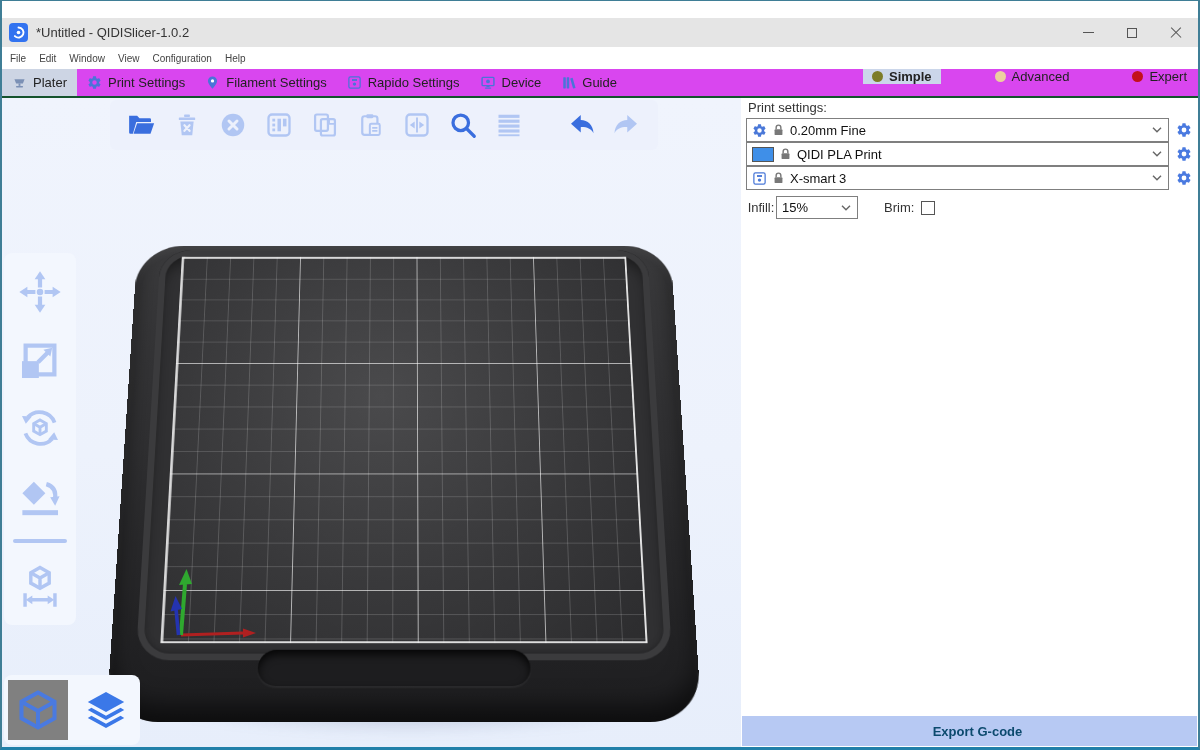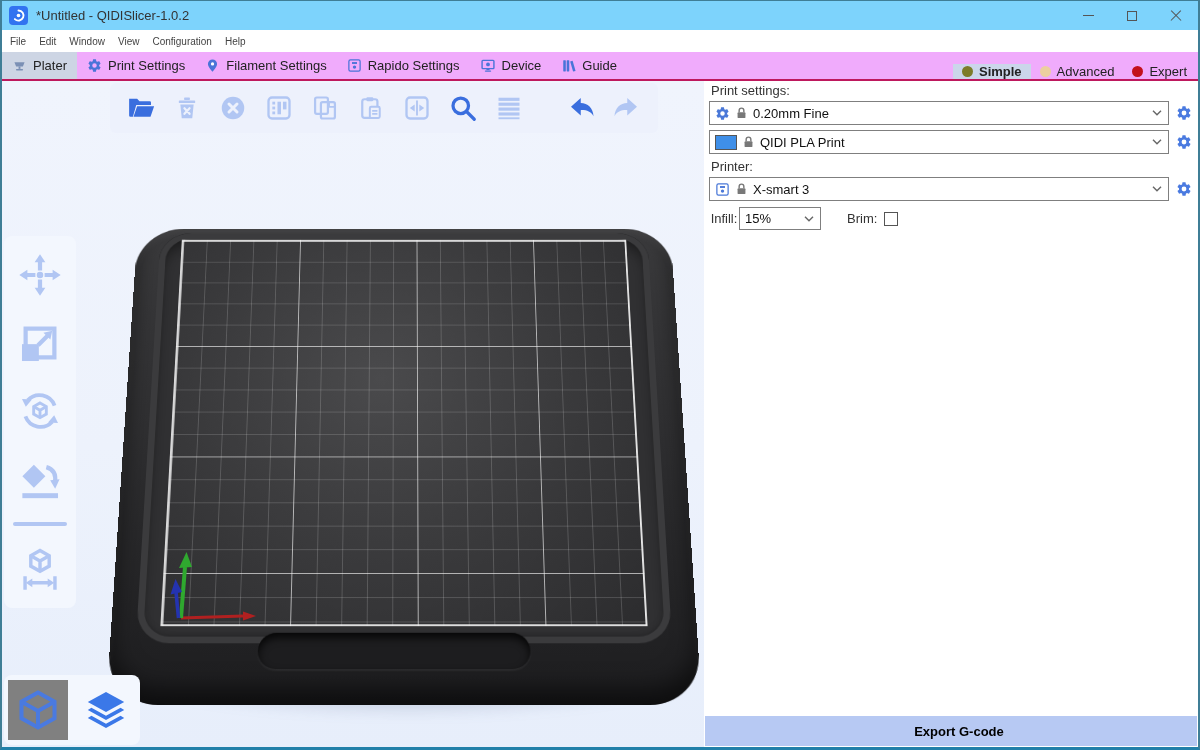--- a/index.html
+++ b/index.html
@@ -2,38 +2,38 @@
 <html><head>
 <meta charset="utf-8">
 <style>
   html,body{margin:0;padding:0;background:#8b9096;}
   *{box-sizing:border-box;}
   .app{position:relative;width:1200px;height:750px;background:#fff;
        border:2px solid #3f7e96;border-top-width:1px;border-bottom:3px solid #2180a9;
        display:flex;flex-direction:column;overflow:hidden;
        font-family:"Liberation Sans",sans-serif;-webkit-font-smoothing:antialiased;}
   
-  .titlebar{height:29px;flex:0 0 auto;display:flex;align-items:center;padding-left:7px;background:#7dd3fc;}
+  .titlebar{height:29px;flex:0 0 auto;display:flex;align-items:center;padding-left:7px;background:#e5e5e5;margin-top:17px;}
   .app-icon{width:19px;height:19px;margin-right:8px;flex:0 0 auto;}
   .title{font-size:13px;color:#333;}
   .win-controls{margin-left:auto;display:flex;height:100%;}
   .wc{width:44px;display:flex;align-items:center;justify-content:center;cursor:default;}
   .g-min{width:11px;height:1px;background:#555;}
   .g-max{width:10px;height:10px;border:1px solid #555;}
   .g-close{position:relative;width:12px;height:12px;}
   .g-close::before,.g-close::after{content:"";position:absolute;left:-1px;top:5px;width:14px;height:1.4px;background:#555;}
   .g-close::before{transform:rotate(45deg);} .g-close::after{transform:rotate(-45deg);}
   
   .menubar{height:22px;flex:0 0 auto;display:flex;align-items:center;padding-left:8px;font-size:10px;color:#444;}
   .menu-item{padding:0 11px 0 0;margin-right:2px;}
   
-  .tabbar{height:29px;flex:0 0 auto;display:flex;align-items:stretch;border-bottom:2px solid #be185d;font-size:13px;color:#222;background:#f0abfc;}
+  .tabbar{height:29px;flex:0 0 auto;display:flex;align-items:stretch;border-bottom:2px solid #14532d;font-size:13px;color:#222;background:#d946ef;}
   .tab{display:flex;align-items:center;gap:6px;padding:0 10px;white-space:nowrap;}
   .tab.active{background:#cdd5e4;}
-  .modes{margin-left:auto;display:flex;align-items:flex-end;padding-right:2px;}
+  .modes{margin-left:auto;display:flex;align-items:flex-start;padding-right:2px;gap:45px;}
   .mode{display:flex;align-items:center;gap:6px;padding:0 9px;white-space:nowrap;}
   .mode.active{background:#cbd6ea;font-weight:bold;}
   .dot{width:11px;height:11px;border-radius:50%;background:#999;}
   
   .main{flex:1;display:flex;min-height:0;}
   .viewport{flex:1;position:relative;overflow:hidden;
             background:linear-gradient(180deg,#f0f4fd 0%,#edf2fc 55%,#e7eefb 100%);}
   
   .top-toolbar{position:absolute;left:108px;top:2px;height:50px;display:flex;align-items:center;
                padding:0 8px;background:#edf1fc;border-radius:6px;}
@@ -67,42 +67,42 @@
     background-image:
       repeating-linear-gradient(to right, rgba(255,255,255,.55) 0 1px, transparent 1px 130px),
       repeating-linear-gradient(to bottom, rgba(255,255,255,.55) 0 1px, transparent 1px 130px),
       repeating-linear-gradient(to right, rgba(255,255,255,.17) 0 1px, transparent 1px 26px),
       repeating-linear-gradient(to bottom, rgba(255,255,255,.17) 0 1px, transparent 1px 26px),
       radial-gradient(ellipse at 45% 38%, #4a4a4c 0%, #39393b 55%, #2c2c2e 100%);}
   .handle{position:absolute;left:150px;right:170px;bottom:37px;height:38px;border-radius:19px;
     background:#1d1d1f;box-shadow:inset 0 5px 9px rgba(0,0,0,.8), 0 2px 2px rgba(255,255,255,.06);}
   .axes{position:absolute;left:145px;top:455px;pointer-events:none;}
   
-  .sidebar{width:494px;flex:0 0 auto;background:#fff;position:relative;padding:2px 6px 0 5px;
+  .sidebar{width:457px;flex:0 0 auto;background:#fff;position:relative;padding:2px 6px 0 5px;
            font-size:13px;color:#333;}
   .s-label{margin:0 0 3px 2px;line-height:15px;}
-  .combo-row{display:flex;align-items:center;gap:6px;margin-bottom:5px;}
+  .combo-row{display:flex;align-items:center;gap:6px;}
   .combo{flex:1;height:24px;border:1px solid #7f7f7f;background:#fff;display:flex;align-items:center;
          gap:6px;padding:0 6px 0 5px;color:#111;min-width:0;}
   .combo .val{white-space:nowrap;overflow:hidden;}
   .combo .sp{flex:1;}
   .mt5{margin-top:5px;}
   .inline-row{display:flex;align-items:center;}
   .inline-row.supports{margin-top:9px;}
   .inline-row.infill{margin-top:6px;}
   .lab-supports{width:58px;}
   .lab-infill{width:30px;text-align:center;}
   .combo.small{height:23px;}
   .combo.supports-combo{padding-left:10px;}
   .combo.infill-combo{flex:0 0 82px;}
   .brim-label{margin-left:26px;}
   .checkbox{width:14px;height:14px;border:1px solid #555;background:#fff;margin-left:7px;}
   .gear-btn{width:17px;height:17px;flex:0 0 auto;display:flex;align-items:center;justify-content:center;}
   .export-btn{position:absolute;left:1px;right:1px;bottom:1px;height:30px;background:#b7c9f3;
-              color:#000000;font-weight:bold;font-size:13px;display:flex;align-items:center;justify-content:center;padding-left:16px;}
+              color:#0c4a6e;font-weight:bold;font-size:13px;display:flex;align-items:center;justify-content:center;padding-left:16px;}
   .swatch{width:22px;height:15px;border:1px solid #555;flex:0 0 auto;}
 </style>
 </head>
 <body>
 
 <div class="app">
 
   <div class="titlebar">
     <svg class="app-icon" viewBox="0 0 24 24">
       <rect width="24" height="24" rx="5" fill="#3273f0"></rect>
@@ -439,21 +439,20 @@
             <path d="M1 .8 5 4.8 9 .8" fill="none" stroke="#666" stroke-width="1.4"></path>
           </svg>
         </div>
         <div class="gear-btn">
           <svg width="16" height="16" viewBox="0 0 24 24" fill="#4a7ae0">
             <path d="M19.4 13c.04-.33.06-.66.06-1s-.02-.67-.06-1l2.1-1.65a.5.5 0 0 0 .12-.64l-2-3.46a.5.5 0 0 0-.6-.22l-2.49 1a7.3 7.3 0 0 0-1.73-1l-.38-2.65A.5.5 0 0 0 13.93 2h-3.86a.5.5 0 0 0-.5.42L9.2 5.07c-.63.26-1.21.6-1.73 1l-2.49-1a.5.5 0 0 0-.6.22l-2 3.46a.5.5 0 0 0 .12.64L4.6 11c-.04.33-.06.66-.06 1s.02.67.06 1l-2.1 1.65a.5.5 0 0 0-.12.64l2 3.46c.13.22.39.31.6.22l2.49-1c.52.4 1.1.74 1.73 1l.38 2.65c.04.24.25.42.5.42h3.86c.25 0 .46-.18.5-.42l.38-2.65a7.3 7.3 0 0 0 1.73-1l2.49 1c.21.09.47 0 .6-.22l2-3.46a.5.5 0 0 0-.12-.64L19.4 13zM12 15.6A3.6 3.6 0 1 1 12 8.4a3.6 3.6 0 0 1 0 7.2z"></path>
           </svg>
         </div>
       </div>
 
-      <div class="s-label mt5">Printer:</div>
       <div class="combo-row">
         <div class="combo">
           <svg width="15" height="15" viewBox="0 0 24 24">
             <rect x="3" y="3" width="18" height="18" rx="2.5" fill="none" stroke="#4a78d8" stroke-width="2"></rect>
             <rect x="8" y="6.5" width="8" height="3" fill="#4a78d8"></rect>
             <circle cx="12" cy="14.5" r="2.7" fill="#4a78d8"></circle>
           </svg>
           <svg width="11" height="14" viewBox="0 0 14 16">
             <path d="M4 7V4.8a3 3 0 0 1 6 0V7" fill="none" stroke="#787878" stroke-width="1.8"></path>
             <rect x="2" y="7" width="10" height="7.5" rx="1.2" fill="#787878"></rect>

